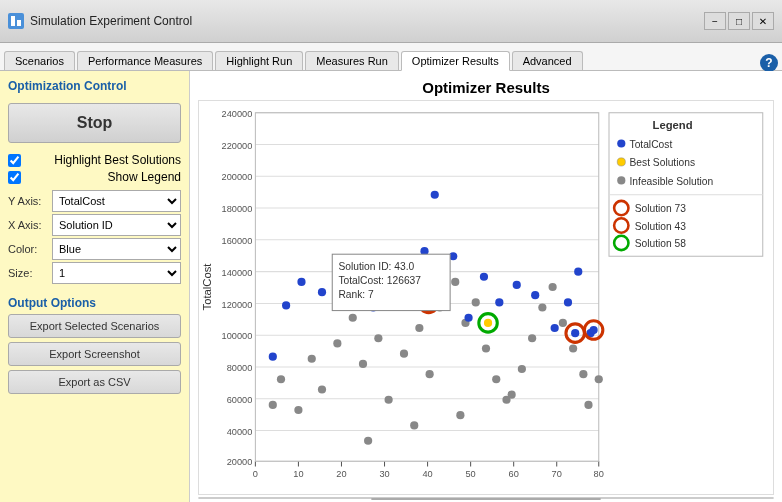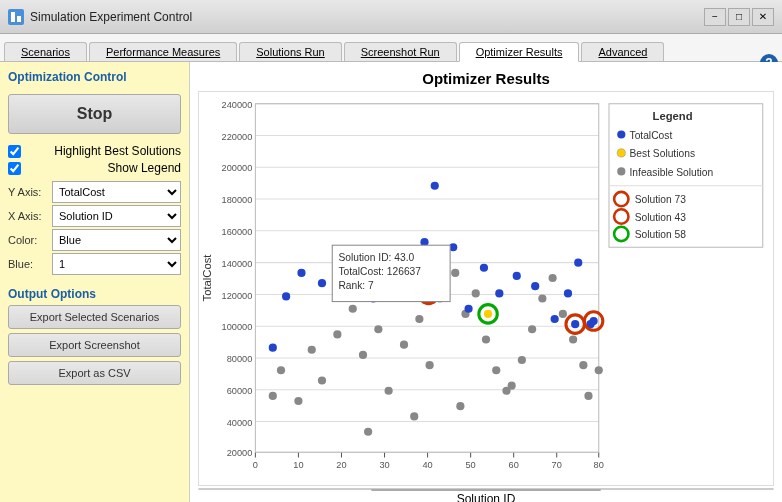--- a/index.html
+++ b/index.html
@@ -10,21 +10,21 @@
       width: 782px;
       height: 502px;
       overflow: hidden;
     }
     .title-bar {
       background: linear-gradient(to bottom, #e8e8e8, #d0d0d0);
       border-bottom: 1px solid #aaa;
       display: flex;
       align-items: center;
       padding: 4px 8px;
-      height: 34px;
+      height: 43px;
     }
     .title-bar-icon {
       width: 16px; height: 16px;
       background: #4a90d9;
       border-radius: 2px;
       margin-right: 6px;
       display: flex; align-items: center; justify-content: center;
     }
     .title-bar-text {
       flex: 1;
@@ -45,29 +45,28 @@
 
     .menu-tabs {
       background: #f5f5f5;
       border-bottom: 1px solid #bbb;
       display: flex;
       align-items: flex-end;
       padding: 2px 4px 0;
       height: 28px;
     }
     .tab {
-      padding: 3px 16px;
+      padding: 3px 10px;
       border: 1px solid #bbb;
       border-bottom: none;
       background: #e8e8e8;
       cursor: pointer;
       margin-right: 2px;
       font-size: 11px;
       border-radius: 3px 3px 0 0;
-      text-decoration: underline;
     }
     .tab.active {
       background: white;
       border-bottom: 1px solid white;
       font-weight: 500;
       z-index: 1;
       margin-bottom: -1px;
     }
 
     .main-content {
@@ -229,22 +228,22 @@
     <div class="title-bar-buttons">
       <button class="title-btn">−</button>
       <button class="title-btn">□</button>
       <button class="title-btn close">✕</button>
     </div>
   </div>
 
   <div class="menu-tabs">
     <div class="tab">Scenarios</div>
     <div class="tab">Performance Measures</div>
-    <div class="tab">Solutions Run</div>
-    <div class="tab">Screenshot Run</div>
+    <div class="tab">Highlight Run</div>
+    <div class="tab">Measures Run</div>
     <div class="tab active">Optimizer Results</div>
     <div class="tab">Advanced</div>
     <div class="help-btn">?</div>
   </div>
 
   <div class="main-content">
 
     <div class="left-panel">
       <div class="section-title">Optimization Control</div>
       <button class="stop-btn">Stop</button>
@@ -271,21 +270,21 @@
               <option>Solution ID</option>
             </select>
           </div>
           <div class="dropdown-row">
             <span class="dropdown-label">Color:</span>
             <select class="dropdown-select">
               <option>Blue</option>
             </select>
           </div>
           <div class="dropdown-row">
-            <span class="dropdown-label">Blue:</span>
+            <span class="dropdown-label">Size:</span>
             <select class="dropdown-select">
               <option>1</option>
             </select>
           </div>
         </div>
       </div>
 
       <div class="output-options">
         <div class="section-title">Output Options</div>
         <button class="output-btn">Export Selected Scenarios</button>

